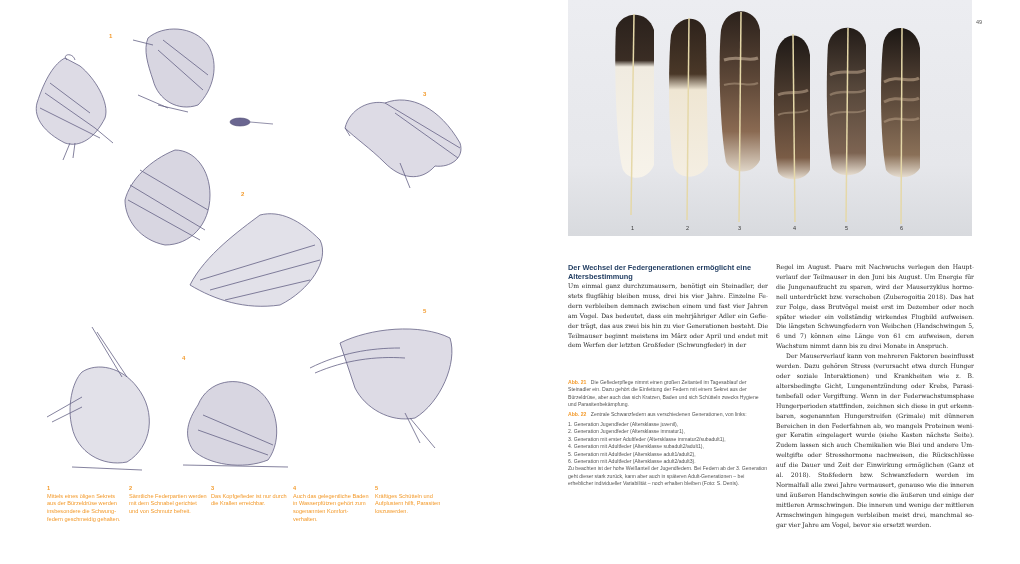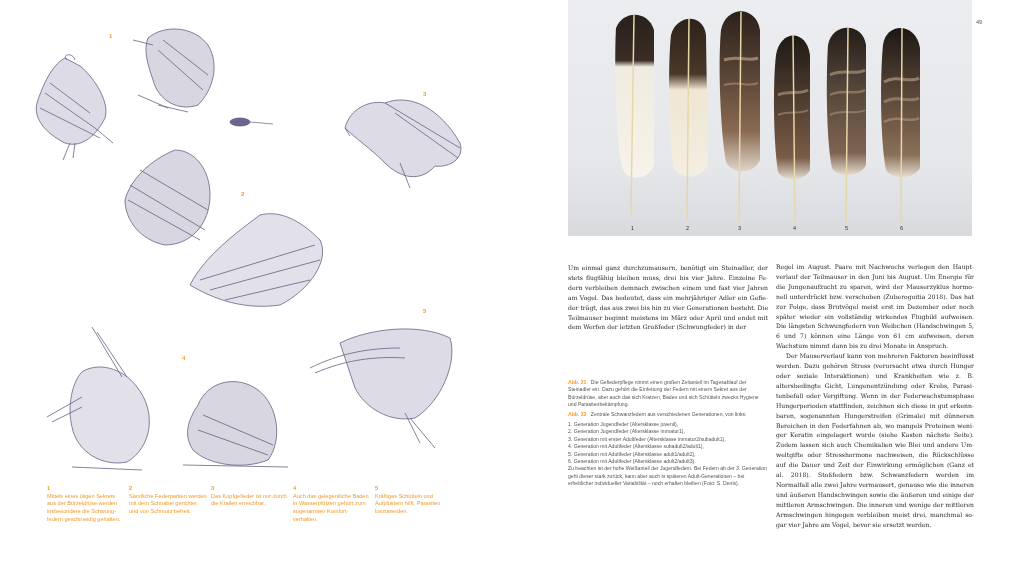--- a/index.html
+++ b/index.html
@@ -258,20 +258,21 @@
   <span class="feather-label" style="left:118px;">2</span>
   <span class="feather-label" style="left:170px;">3</span>
   <span class="feather-label" style="left:225px;">4</span>
   <span class="feather-label" style="left:277px;">5</span>
   <span class="feather-label" style="left:332px;">6</span>
 </div>
 
 <span class="page-number">49</span>
 
 <div class="col-left">
+  <div class="section-heading">Der Wechsel der Federgenerationen ermöglicht eine Altersbestimmung</div>
   <p class="body-text">Um einmal ganz durchzumausern, benötigt ein Steinadler, der stets flugfähig bleiben muss, drei bis vier Jahre. Einzelne Fe­dern verbleiben demnach zwischen einem und fast vier Jahren am Vogel. Das bedeutet, dass ein mehrjähriger Adler ein Gefie­der trägt, das aus zwei bis hin zu vier Generationen besteht. Die Teilmauser beginnt meistens im März oder April und endet mit dem Werfen der letzten Großfeder (Schwungfeder) in der</p>
 </div>
 
 <div class="fig-captions">
   <p>
     <span class="abb">Abb. 21</span>
     <span>Die Gefiederpflege nimmt einen großen Zeitanteil im Tagesablauf der Steinadler ein. Dazu gehört die Einfettung der Federn mit einem Sekret aus der Bürzeldrüse, aber auch das sich Kratzen, Baden und sich Schütteln zwecks Hygiene und Parasitenbekämpfung.</span>
   </p>
   <p>
     <span class="abb">Abb. 22</span>

